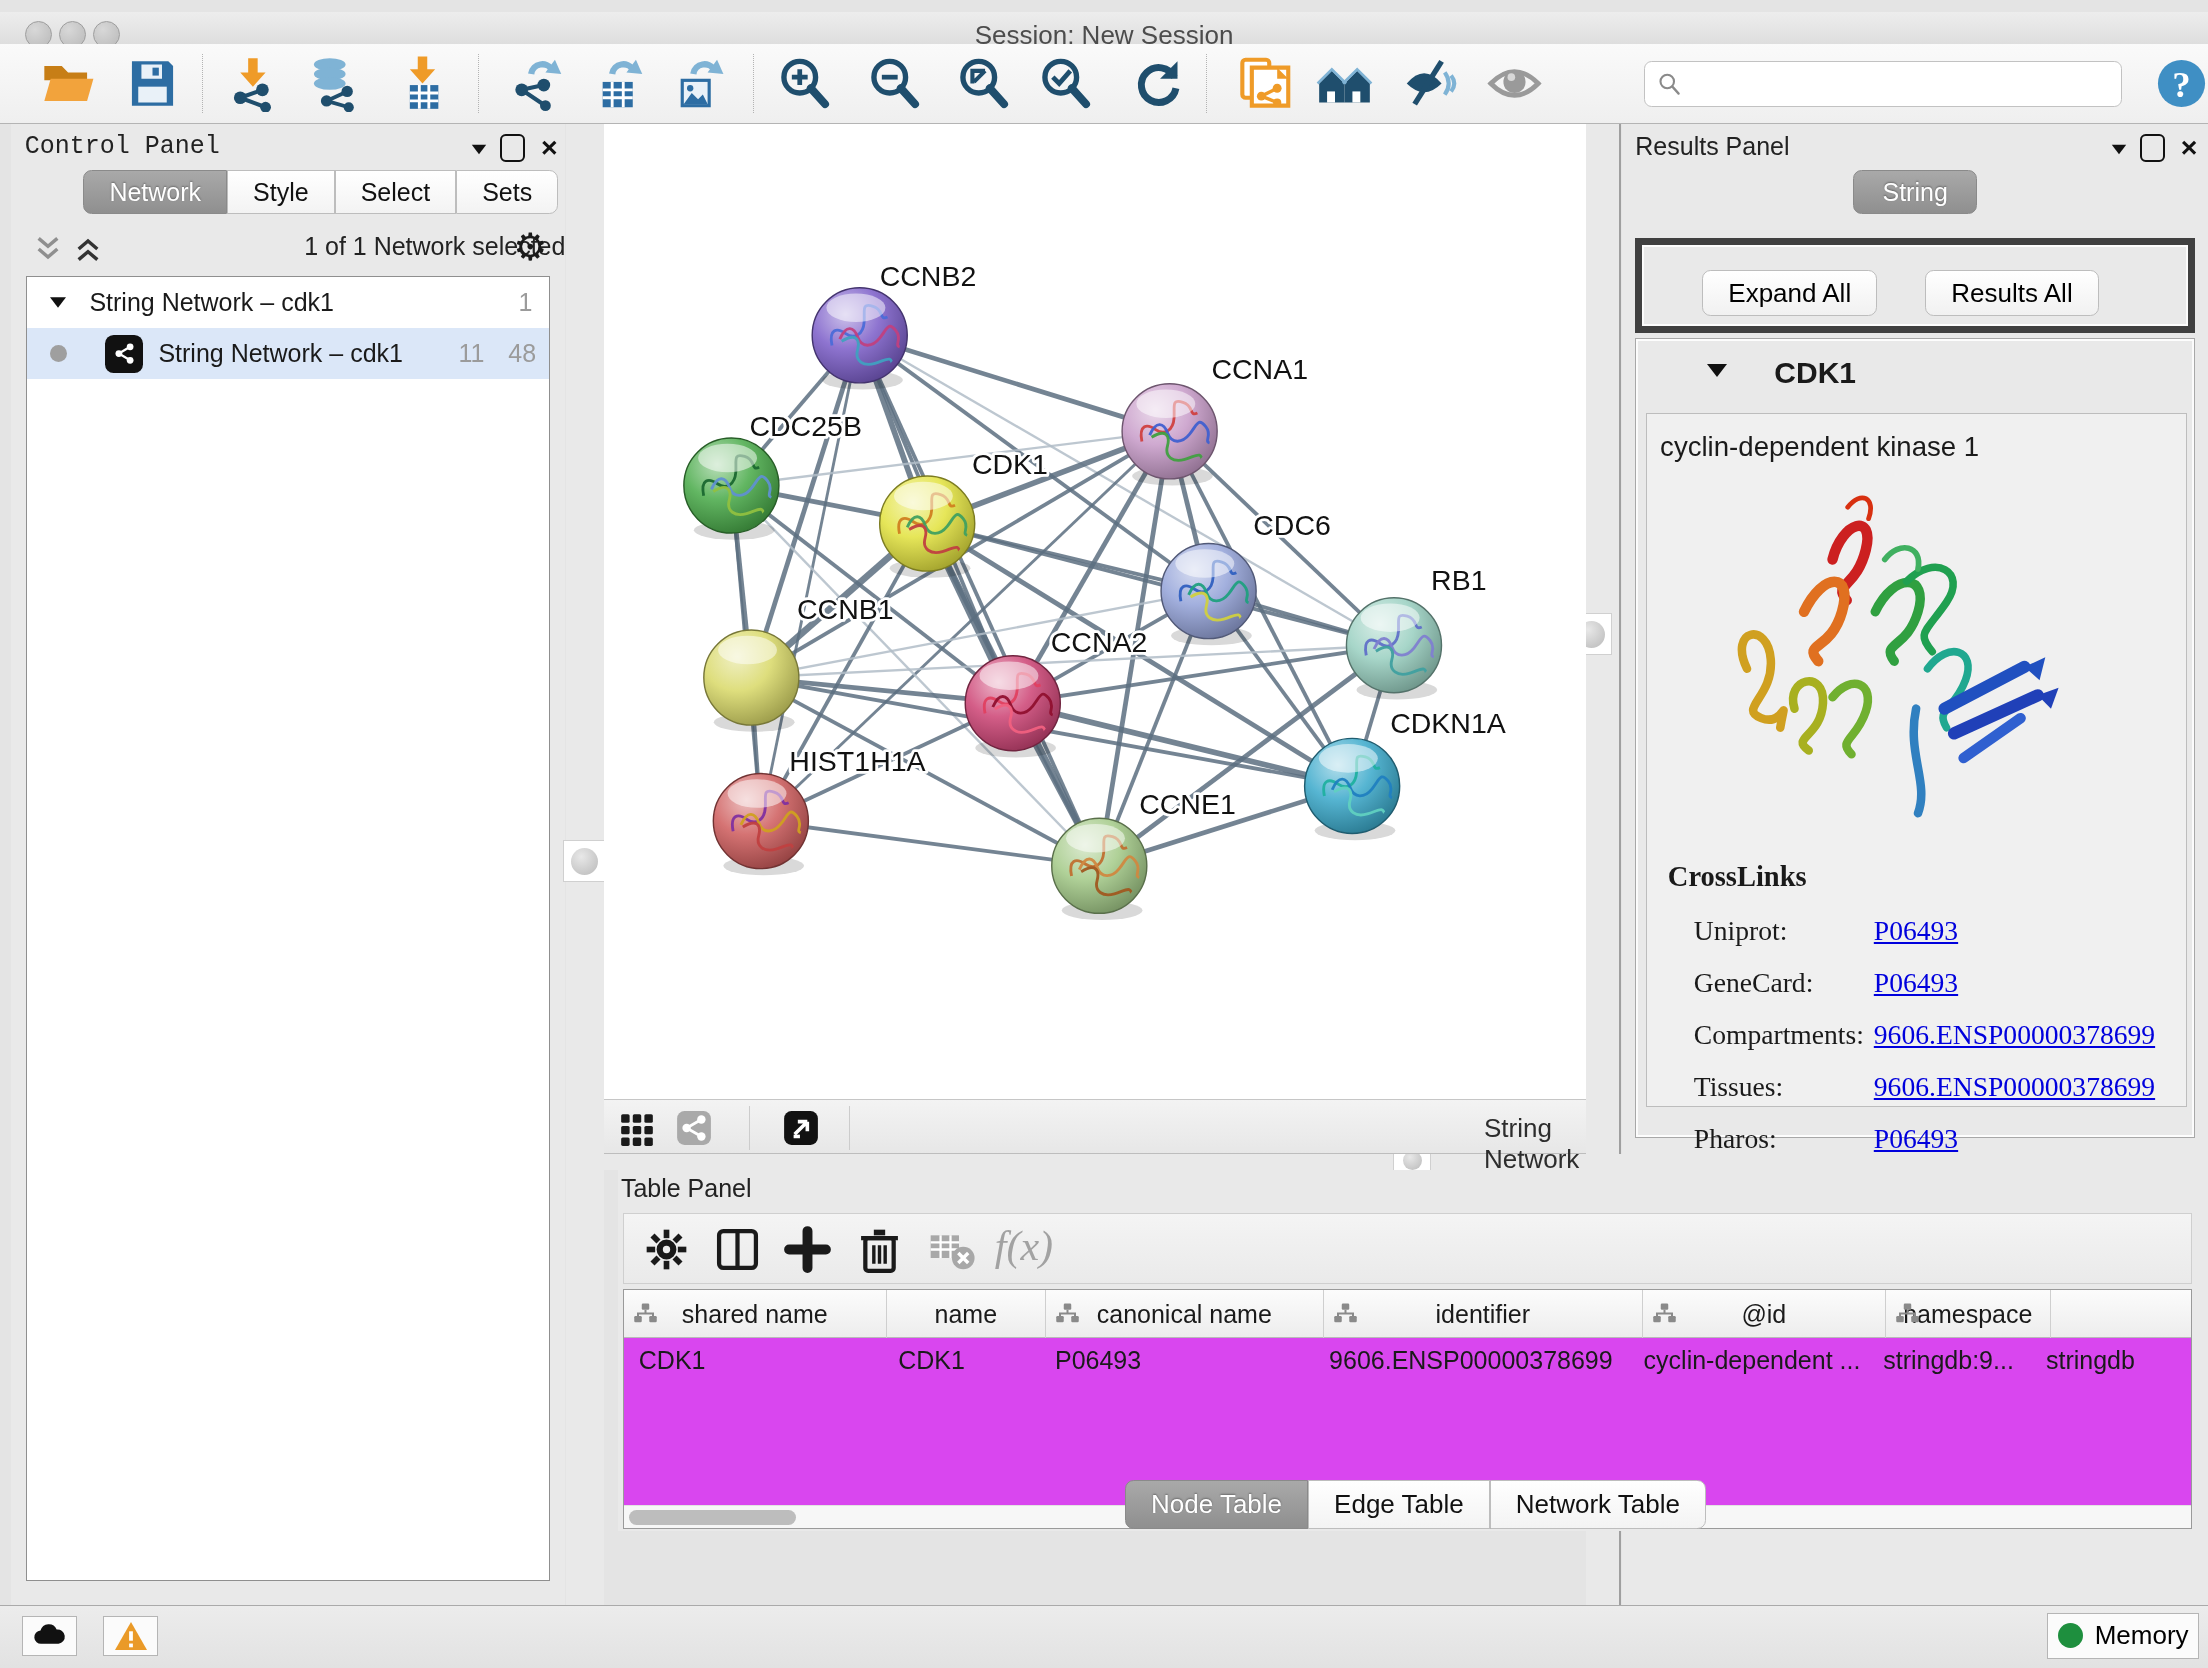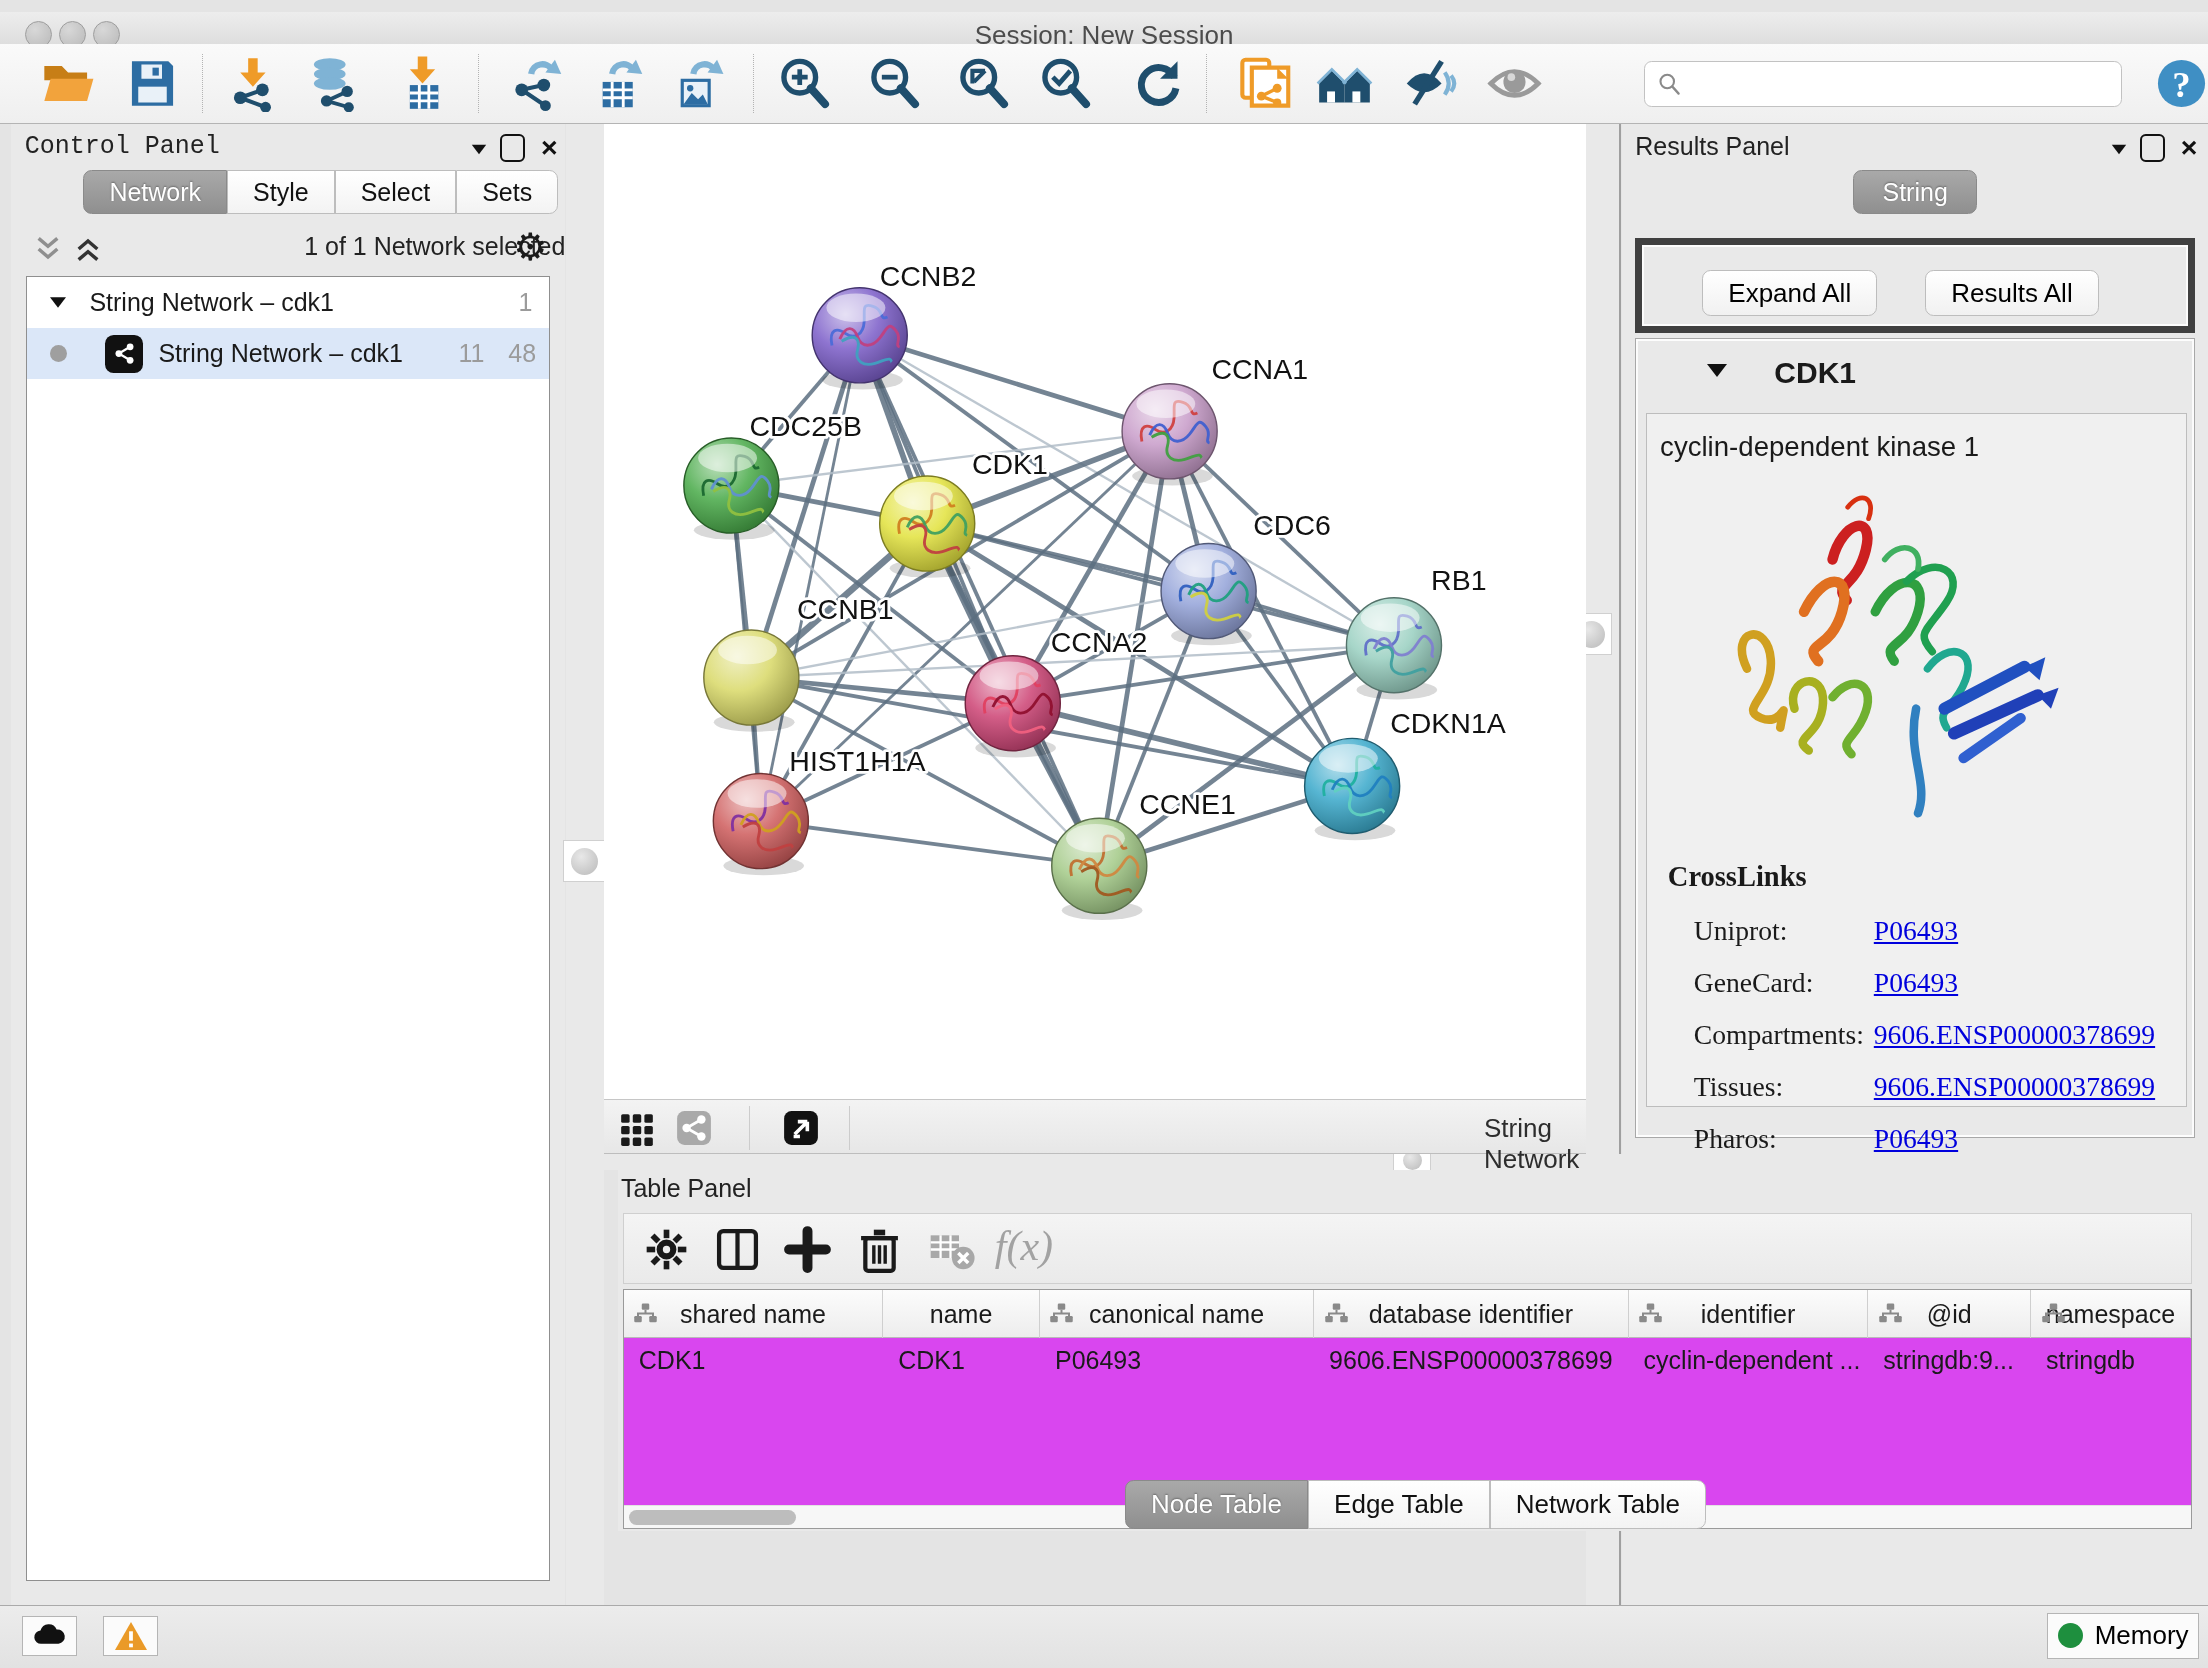--- a/index.html
+++ b/index.html
@@ -801,31 +801,20 @@
             <g fill="#8a8a8a">
               <rect x="7" y="1" width="6" height="5" rx="1"></rect>
               <rect x="1" y="11" width="6" height="5" rx="1"></rect>
               <rect x="13" y="11" width="6" height="5" rx="1"></rect>
               <path d="M10 6v3M4 11V9h12v2" stroke="#8a8a8a" stroke-width="1.6" fill="none"></path>
             </g>
           </svg>
           <span>canonical name</span>
         </div>
 
-        <div class="th has-icon">
-          <svg class="tree-ic" width="25" height="25" viewBox="0 0 20 18">
-            <g fill="#8a8a8a">
-              <rect x="7" y="1" width="6" height="5" rx="1"></rect>
-              <rect x="1" y="11" width="6" height="5" rx="1"></rect>
-              <rect x="13" y="11" width="6" height="5" rx="1"></rect>
-              <path d="M10 6v3M4 11V9h12v2" stroke="#8a8a8a" stroke-width="1.6" fill="none"></path>
-            </g>
-          </svg>
-          <span>database identifier</span>
-        </div>
 
         <div class="th has-icon">
           <svg class="tree-ic" width="25" height="25" viewBox="0 0 20 18">
             <g fill="#8a8a8a">
               <rect x="7" y="1" width="6" height="5" rx="1"></rect>
               <rect x="1" y="11" width="6" height="5" rx="1"></rect>
               <rect x="13" y="11" width="6" height="5" rx="1"></rect>
               <path d="M10 6v3M4 11V9h12v2" stroke="#8a8a8a" stroke-width="1.6" fill="none"></path>
             </g>
           </svg>

